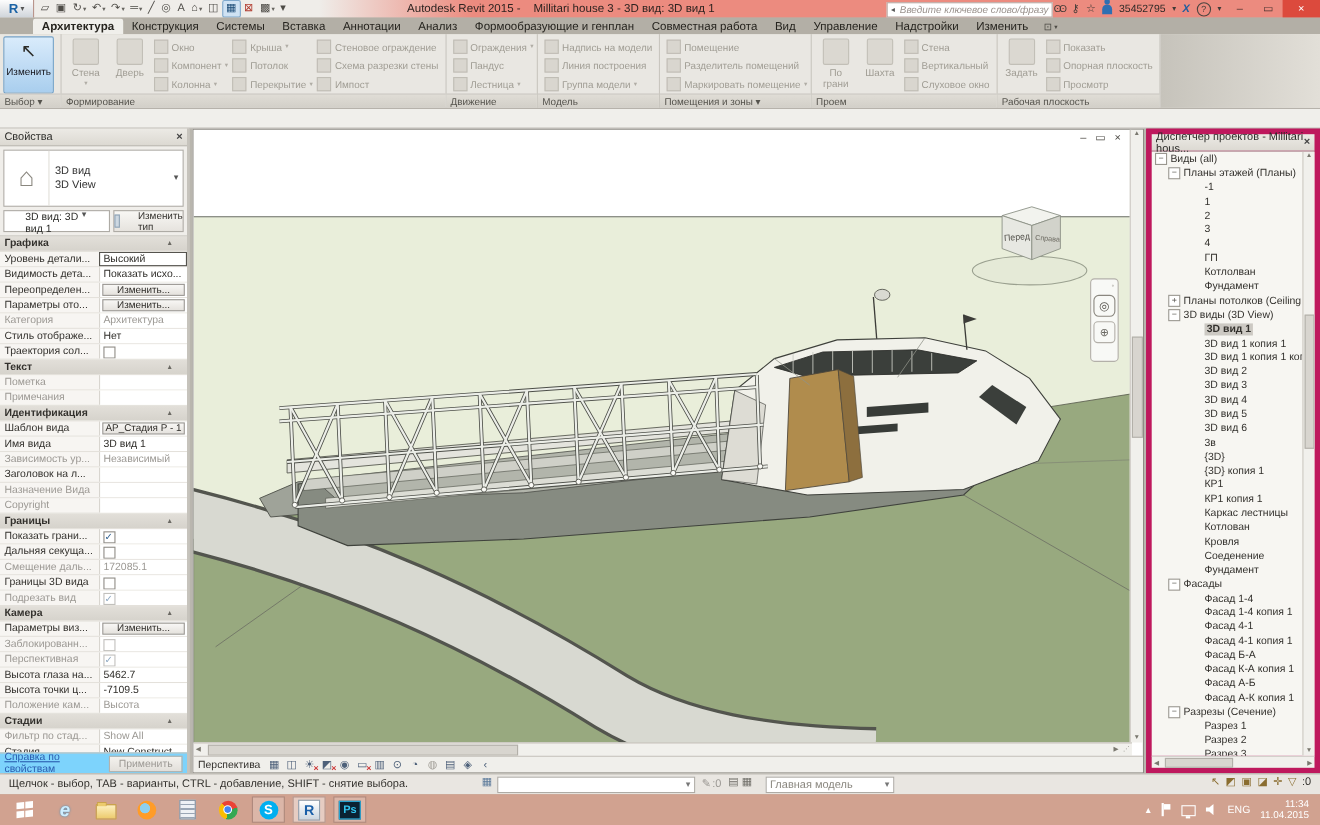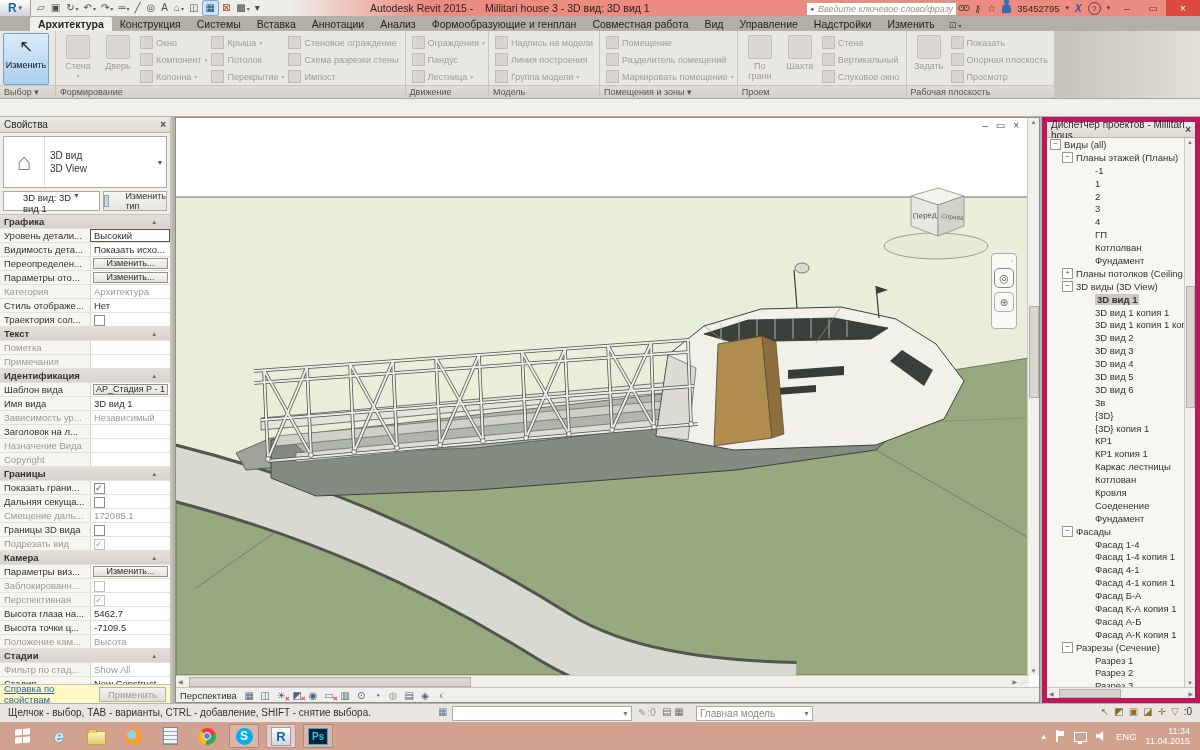--- a/index.html
+++ b/index.html
@@ -87,21 +87,21 @@
   .prow.k-section{background:linear-gradient(#e2dfd9,#d6d3cc);font-weight:bold;position:relative;}
   .prow.k-section::after{content:"▴";position:absolute;right:14px;top:0;font-size:7px;color:#6a6862;font-weight:normal;}
   .prow.k-dim .plab,.prow.k-dim .pval{color:#9c9994;}
   .prow.k-input .pval{outline:1px solid #55534e;outline-offset:-1px;}
   .prow.k-button .pval{padding:0 2px;}
   .prow.k-button .pvtxt{flex:1;text-align:center;border:1px solid #96938e;background:linear-gradient(#f8f7f5,#e5e2dd);margin:1px 0;line-height:9px;font-size:9px;overflow:hidden;white-space:nowrap;}
   .pchk{display:none;width:9px;height:9px;border:1px solid #8f8c86;background:#fff;margin-top:1px;position:relative;}
   .prow.k-check0 .pchk,.prow.k-check1 .pchk{display:inline-block;}
   .prow.k-check1 .pchk::before{content:"✓";position:absolute;left:0px;top:-2px;font-size:9px;color:#2b5d8e;}
   .prow.k-dim .pchk{opacity:.55;}
-  #props-foot{height:18px;border-top:1px solid #c6c3bc;display:flex;align-items:center;padding:0 4px;background:#fef9c3;}
+  #props-foot{height:18px;border-top:1px solid #c6c3bc;display:flex;align-items:center;padding:0 4px;background:#7dd3fc;}
   #props-foot a{color:#2a5db0;text-decoration:underline;font-size:9.5px;}
   #apply-btn{margin-left:auto;border:1px solid #b5b2ab;background:linear-gradient(#f4f2ee,#e2dfda);color:#9c9994;font-size:9.5px;padding:1px 8px;}
 
   
   #viewport{position:absolute;left:175px;top:117px;width:865px;height:586px;background:#fff;border:1px solid #8f8c85;box-sizing:border-box;}
   #scene{position:absolute;left:0;top:0;}
   #vp-controls{position:absolute;top:3px;right:20px;display:flex;gap:8px;color:#4e4c47;font-size:10px;z-index:5;}
   #vp-controls span{line-height:10px;}
   
   .sb-v{position:absolute;right:0;top:0;width:12px;height:557px;background:#f1f0ec;border-left:1px solid #cdc9c2;box-sizing:border-box;

